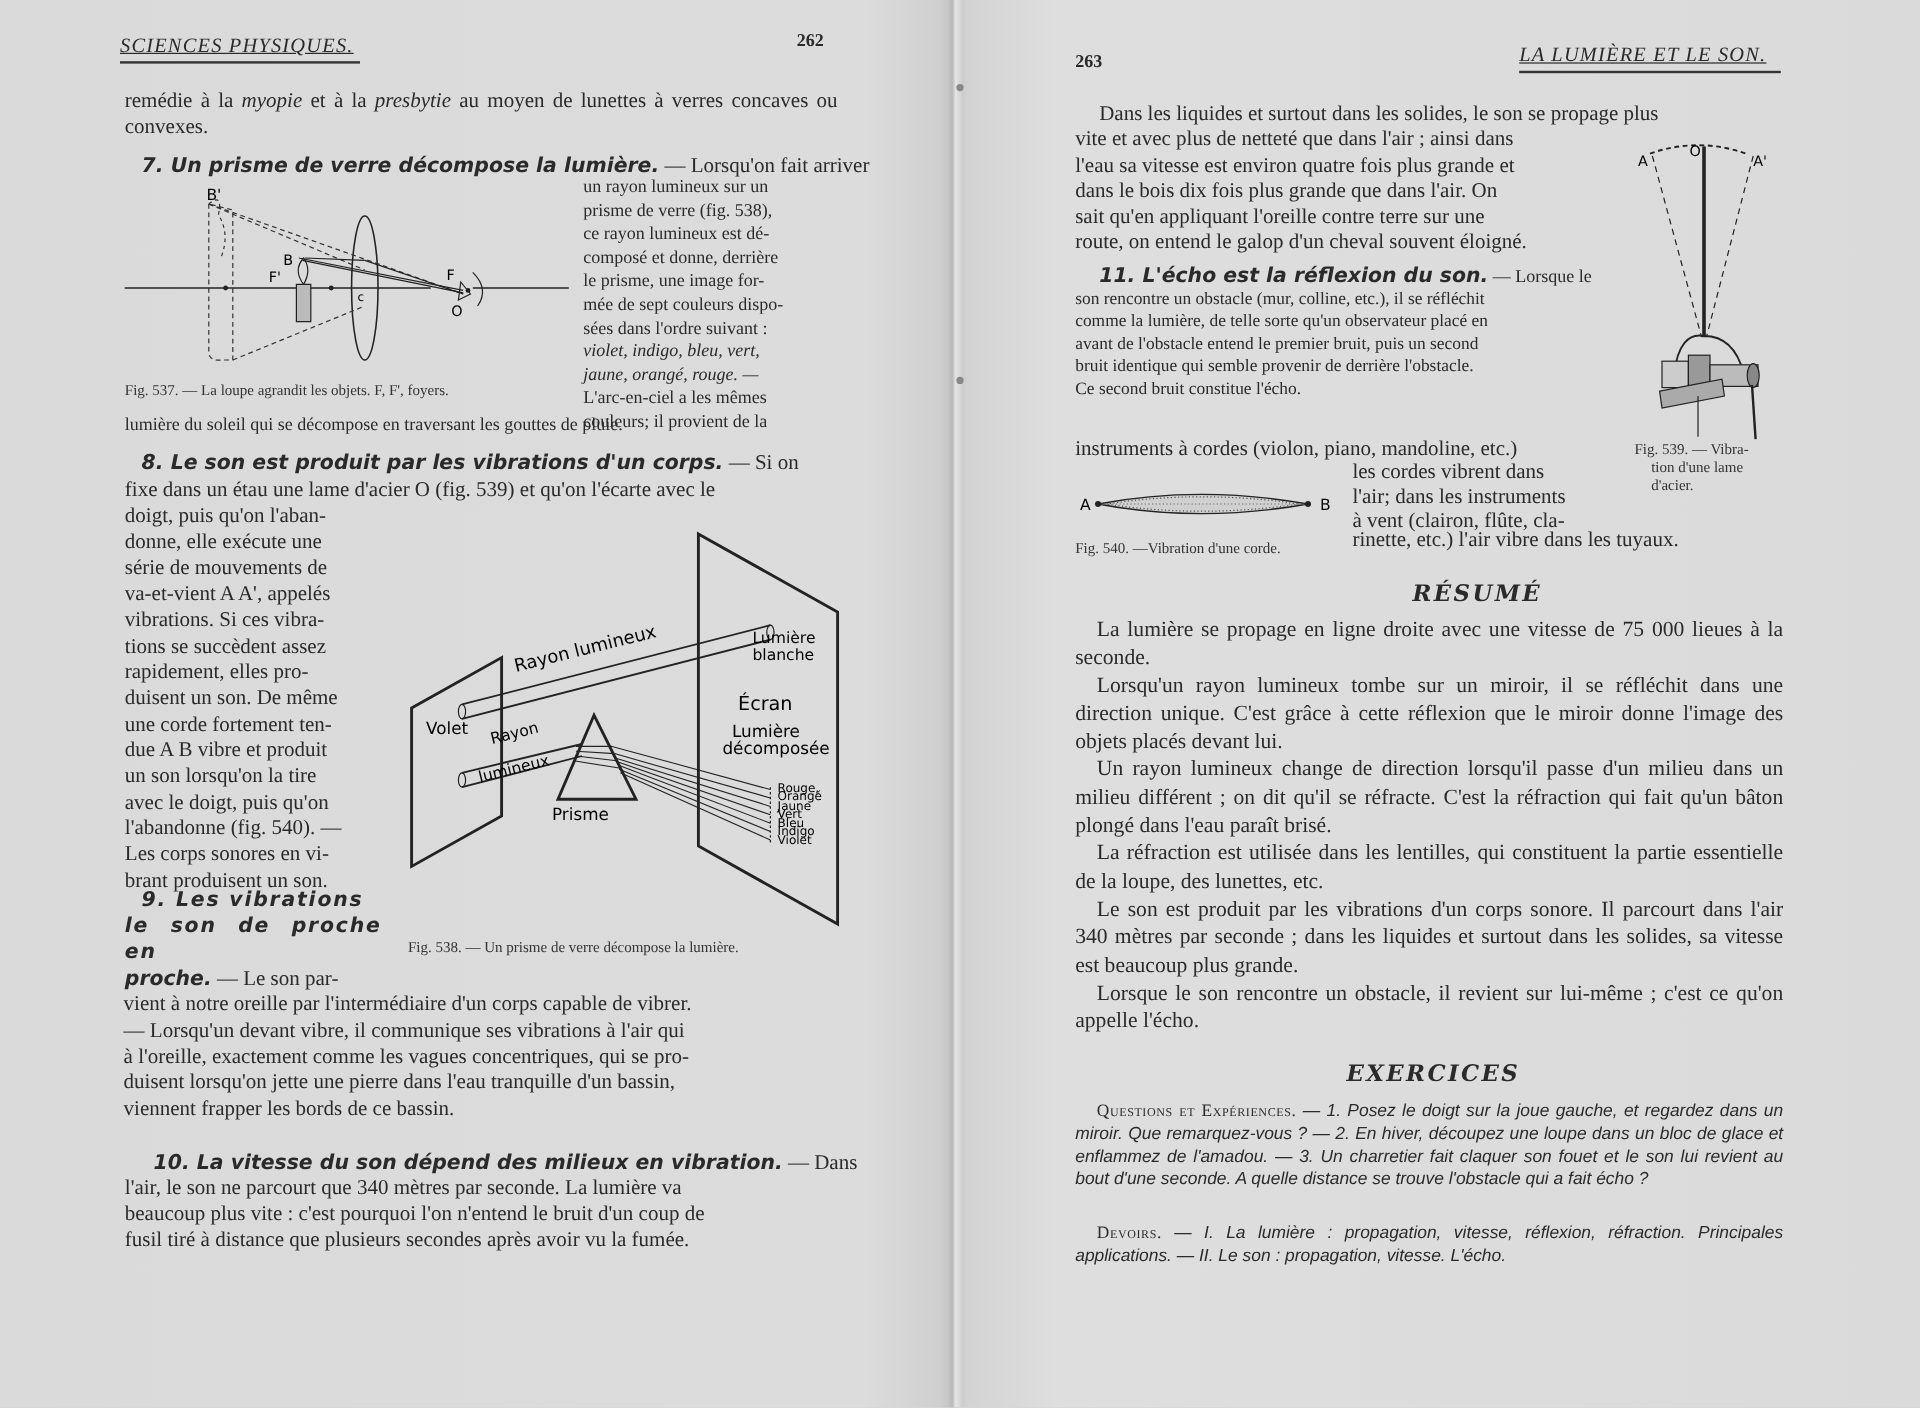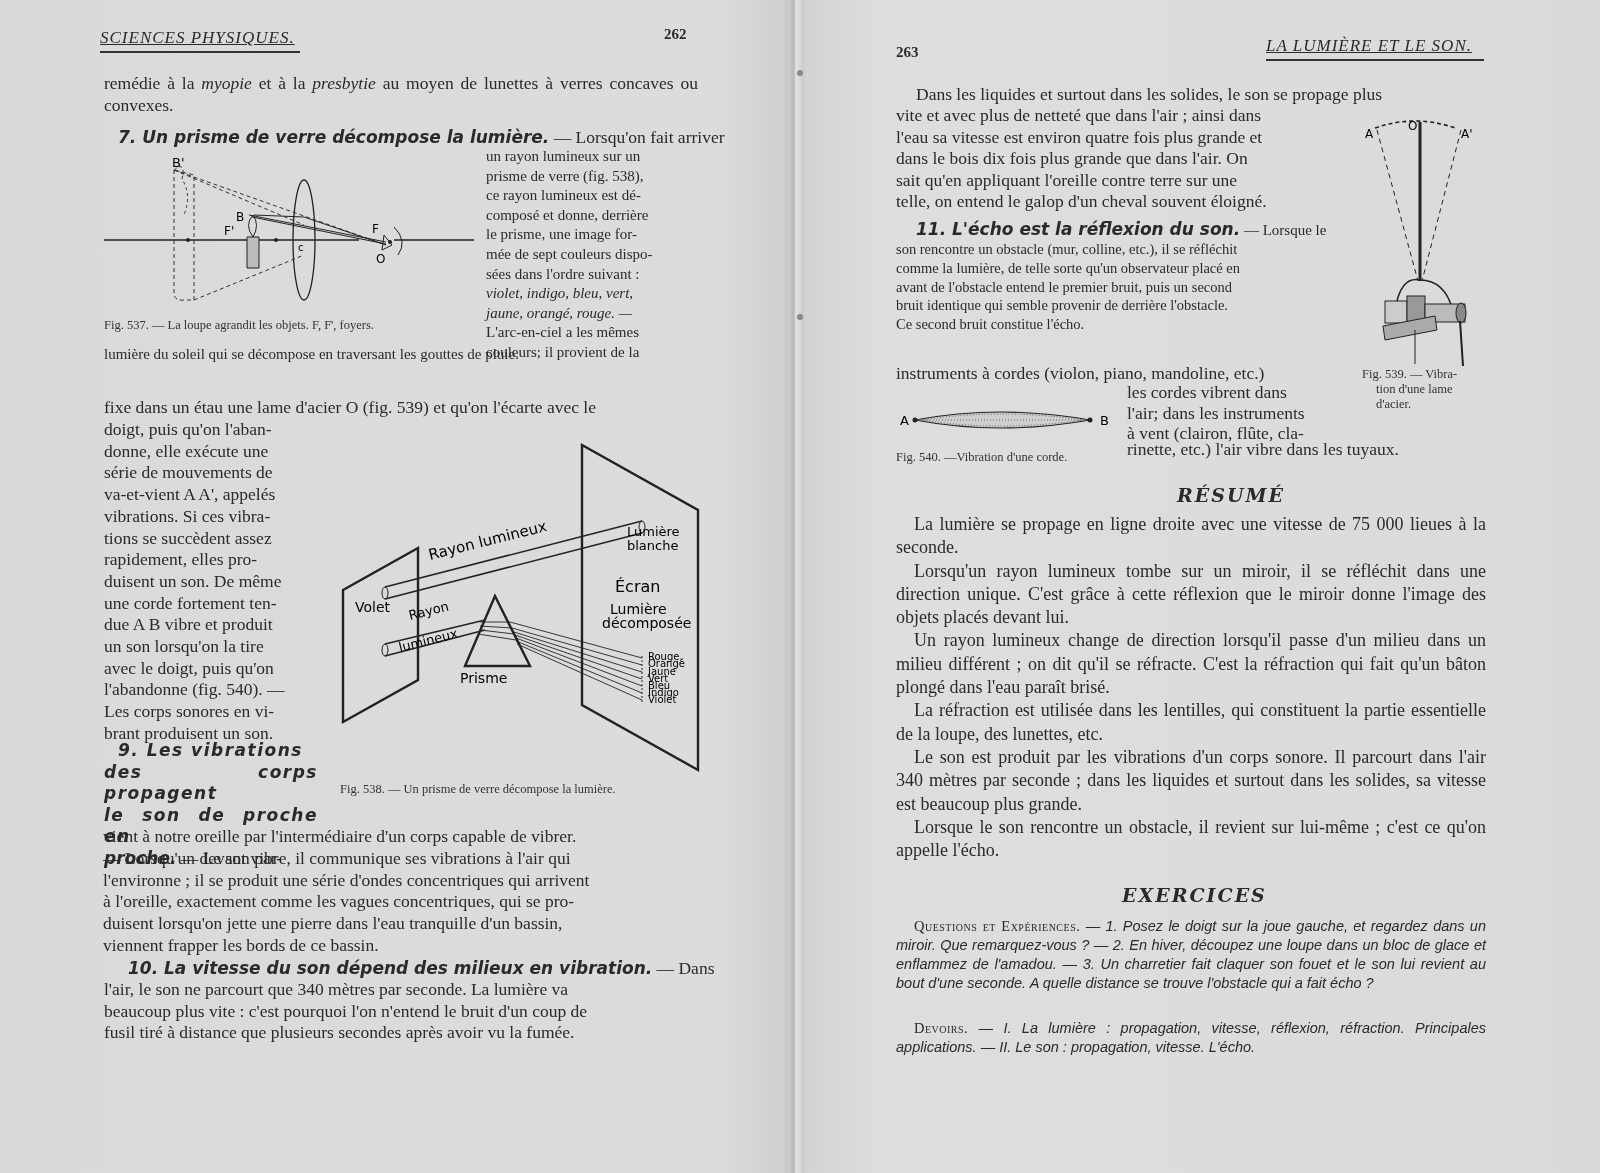--- a/index.html
+++ b/index.html
@@ -81,20 +81,23 @@
     <text x="132" y="66" font-size="12" font-family="DejaVu Sans, sans-serif">B</text>
     <text x="120" y="80" font-size="12" font-family="DejaVu Sans, sans-serif">F'</text>
     <text x="268" y="78" font-size="12" font-family="DejaVu Sans, sans-serif">F</text>
     <text x="194" y="96" font-size="10" font-family="DejaVu Sans, sans-serif">c</text>
     <text x="272" y="108" font-size="12" font-family="DejaVu Sans, sans-serif">O</text>
   </svg>
   <div class="cap" style="left:104px;top:317px;">Fig. 537. — La loupe agrandit les objets. F, F', foyers.</div>
 
   <div class="t small" style="left:104px;top:345px;width:594px;font-size:15px;">lumière du soleil qui se décompose en traversant les gouttes de pluie.</div>
 
+  <div class="t" style="left:118px;top:374px;width:580px;white-space:nowrap;">
+    <span class="h">8. Le son est produit par les vibrations d'un corps.</span><span> — Si on</span>
+  </div>
   <div class="t" style="left:104px;top:396px;width:594px;white-space:nowrap;">fixe dans un étau une lame d'acier O (fig. 539) et qu'on l'écarte avec le</div>
   <div class="t" style="left:104px;top:419px;width:214px;line-height:21.7px;">
     <div>doigt, puis qu'on l'aban-</div>
     <div>donne, elle exécute une</div>
     <div>série de mouvements de</div>
     <div>va-et-vient A A', appelés</div>
     <div>vibrations. Si ces vibra-</div>
     <div>tions se succèdent assez</div>
     <div>rapidement, elles pro-</div>
     <div>duisent un son. De même</div>
@@ -149,28 +152,26 @@
       <text x="318" y="252">Vert</text>
       <text x="318" y="259">Bleu</text>
       <text x="318" y="266">Indigo</text>
       <text x="318" y="273">Violet</text>
     </g>
   </svg>
   <div class="cap" style="left:340px;top:781px;">Fig. 538. — Un prisme de verre décompose la lumière.</div>
 
   <div class="t" style="left:104px;top:740px;width:214px;line-height:21.5px;">
     <div class="h" style="padding-left:14px;letter-spacing:1.5px;">9. Les vibrations</div>
-    <div class="h" style="letter-spacing:1.5px;">des corps propagent</div>
     <div class="h" style="letter-spacing:1.5px;">le son de proche en</div>
     <div><span class="h">proche.</span><span> — Le son par-</span></div>
   </div>
   <div class="t" style="left:103px;top:826px;width:594px;line-height:21.8px;white-space:nowrap;">
     <div>vient à notre oreille par l'intermédiaire d'un corps capable de vibrer.</div>
     <div>— Lorsqu'un devant vibre, il communique ses vibrations à l'air qui</div>
-    <div>l'environne ; il se produit une série d'ondes concentriques qui arrivent</div>
     <div>à l'oreille, exactement comme les vagues concentriques, qui se pro-</div>
     <div>duisent lorsqu'on jette une pierre dans l'eau tranquille d'un bassin,</div>
     <div>viennent frapper les bords de ce bassin.</div>
   </div>
 
   <div class="t" style="left:128px;top:957px;width:570px;white-space:nowrap;">
     <span class="h">10. La vitesse du son dépend des milieux en vibration.</span><span> — Dans</span>
   </div>
   <div class="t" style="left:104px;top:979px;width:594px;line-height:21.5px;white-space:nowrap;">
     <div>l'air, le son ne parcourt que 340 mètres par seconde. La lumière va</div>
@@ -182,21 +183,21 @@
 <div class="page right">
   <div class="pno" style="left:96px;top:44px;">263</div>
   <div class="rh underline" style="left:466px;top:36px;width:218px;">LA LUMIÈRE ET LE SON.</div>
 
   <div class="t" style="left:116px;top:83px;width:570px;white-space:nowrap;">Dans les liquides et surtout dans les solides, le son se propage plus</div>
   <div class="t" style="left:96px;top:105px;width:455px;line-height:21.6px;">
     <div>vite et avec plus de netteté que dans l'air ; ainsi dans</div>
     <div>l'eau sa vitesse est environ quatre fois plus grande et</div>
     <div>dans le bois dix fois plus grande que dans l'air. On</div>
     <div>sait qu'en appliquant l'oreille contre terre sur une</div>
-    <div>telle, on entend le galop d'un cheval souvent éloigné.</div>
+    <div>route, on entend le galop d'un cheval souvent éloigné.</div>
   </div>
 
   <svg style="left:565px;top:116px;" width="120" height="250">
     <path d="M10 12 Q50 -2 90 12" fill="none" stroke="#222" stroke-width="1.6" stroke-dasharray="4 3"></path>
     <line x1="55" y1="6" x2="55" y2="165" stroke="#222" stroke-width="3"></line>
     <line x1="12" y1="14" x2="53" y2="165" stroke="#222" stroke-dasharray="5 4"></line>
     <line x1="96" y1="14" x2="57" y2="165" stroke="#222" stroke-dasharray="5 4"></line>
     <path d="M30 195 Q35 160 55 164 Q80 164 88 195" fill="none" stroke="#222" stroke-width="1.5"></path>
     <rect x="20" y="185" width="22" height="22" fill="#ccc" stroke="#222"></rect>
     <rect x="42" y="180" width="18" height="32" fill="#999" stroke="#222"></rect>

